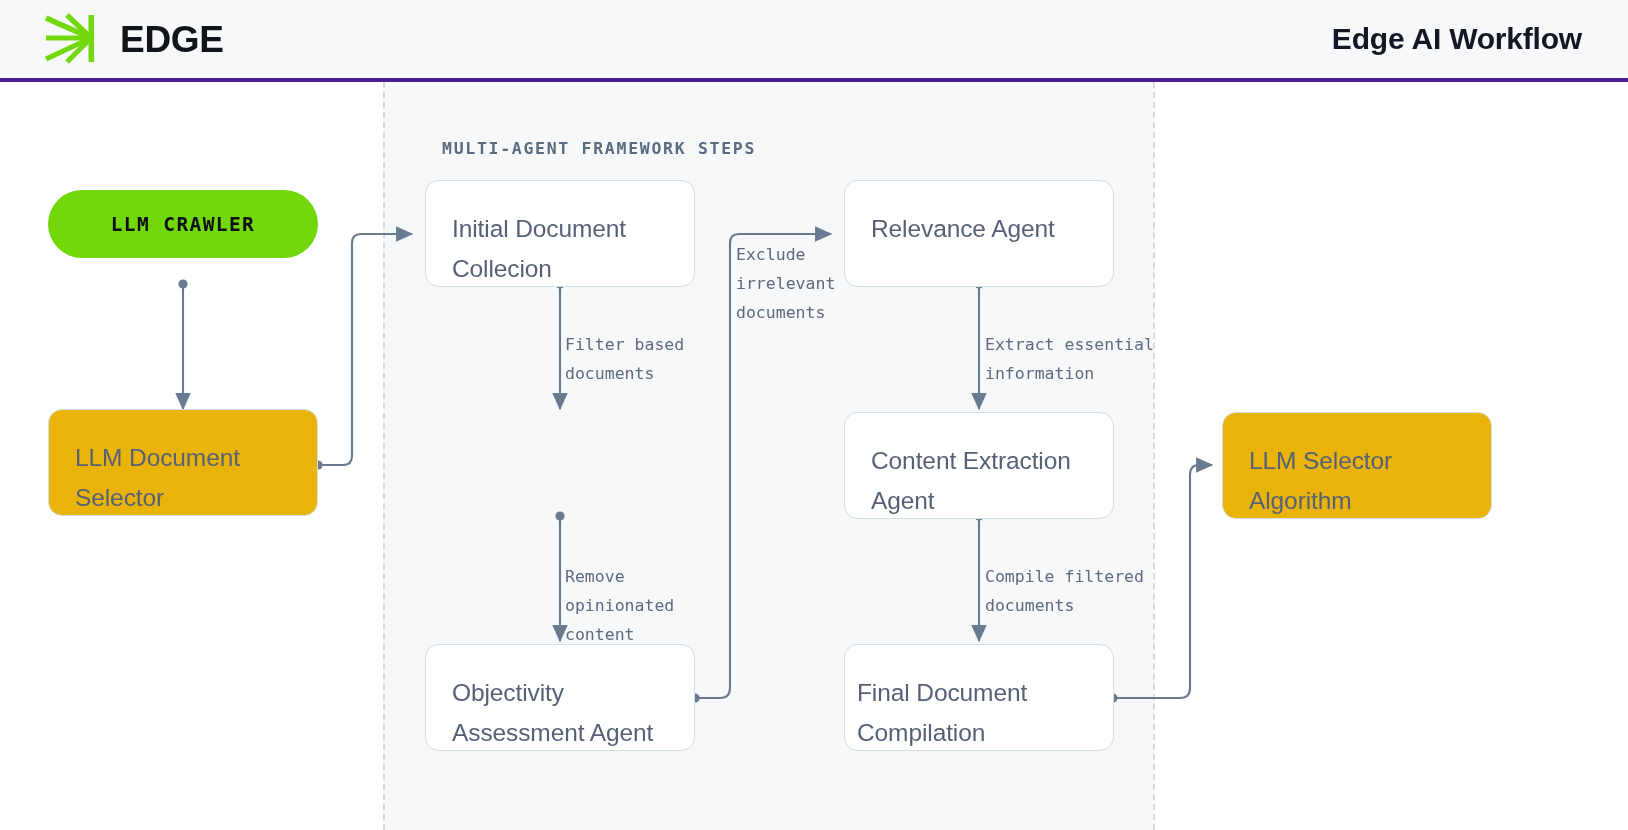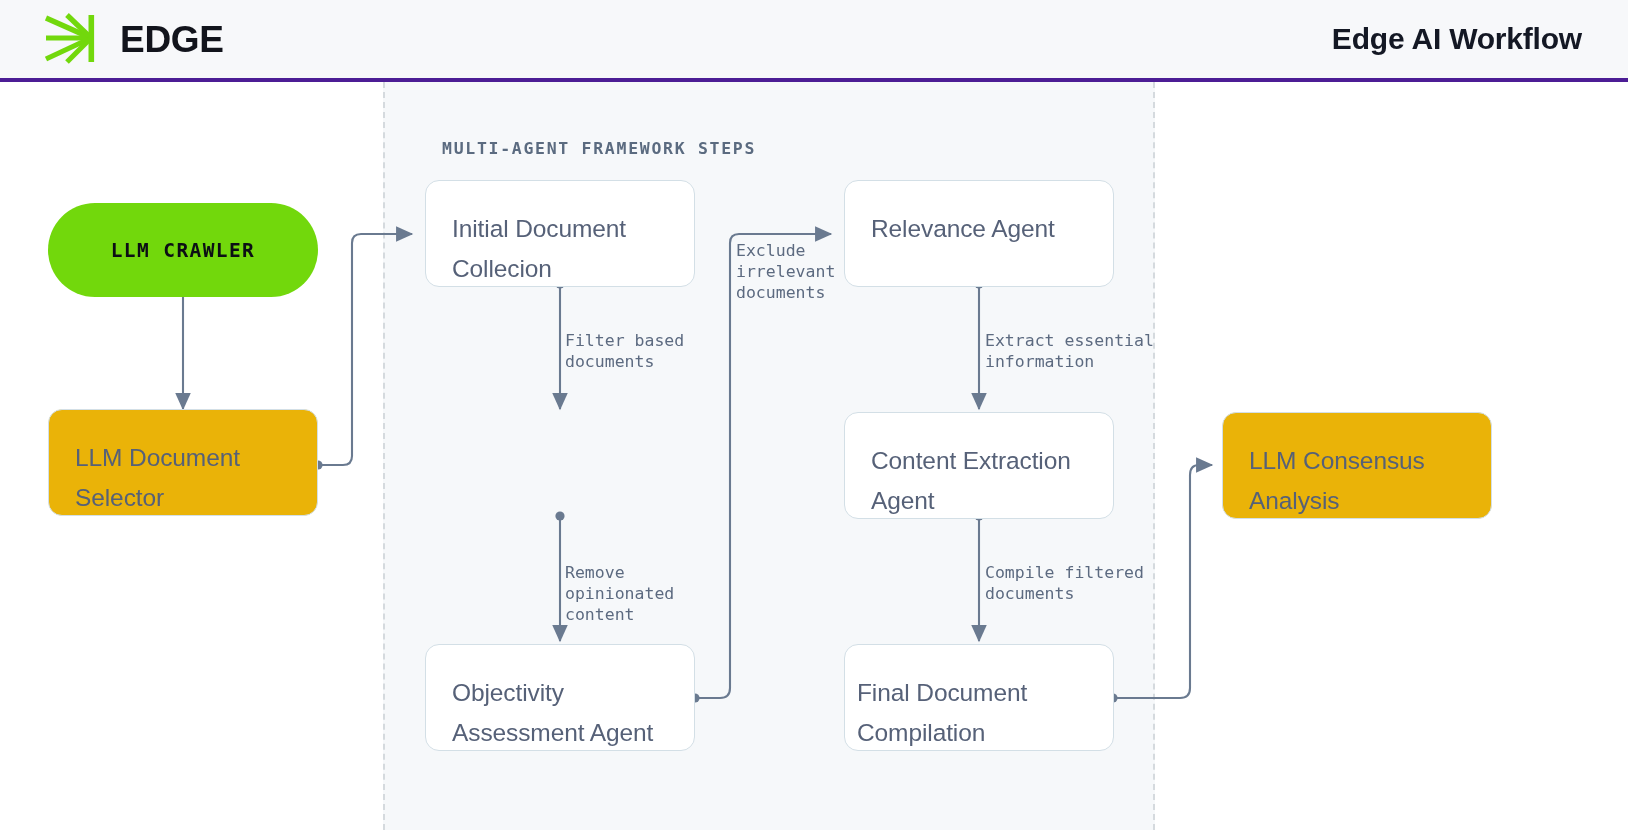--- a/index.html
+++ b/index.html
@@ -75,21 +75,21 @@
     border-radius: 58px;
     display: flex; align-items: center; justify-content: center;
   }
   .pill-label {
     font-size: 19.5px; font-weight: 700; letter-spacing: 1.4px; color: #0c0f14;
     font-family: "DejaVu Sans Mono", monospace;
   }
 
   .edge-label {
     position: absolute;
-    font-size: 16.5px; line-height: 21px; color: #5c6a80;
+    font-size: 16.5px; line-height: 29px; color: #5c6a80;
     font-family: "DejaVu Sans Mono", monospace;
     white-space: pre-line;
   }
 </style>
 </head>
 <body>
 
 <div id="root">
 
   <div class="header">
@@ -154,21 +154,21 @@
 irrelevant
 documents</div>
     <div class="edge-label" style="left:985px; top:248px;">Extract essential
 information</div>
     <div class="edge-label" style="left:565px; top:480px;">Remove
 opinionated
 content</div>
     <div class="edge-label" style="left:985px; top:480px;">Compile filtered
 documents</div>
 
-    <div class="pill" style="left:48px; top:108px; width:270px; height:94px;margin-top:13px;">
+    <div class="pill" style="left:48px; top:108px; width:270px; height:68px;">
       <span class="pill-label">LLM CRAWLER</span>
     </div>
 
     <div class="node tinted" style="left:48px; top:327px; width:270px; height:107px;">
       <span class="node-label">LLM Document Selector</span>
     </div>
 
     <div class="node" style="left:425px; top:98px; width:270px; height:107px;">
       <span class="node-label">Initial Document Collecion</span>
     </div>
@@ -184,17 +184,17 @@
 
     <div class="node" style="left:844px; top:330px; width:270px; height:107px;">
       <span class="node-label">Content Extraction Agent</span>
     </div>
 
     <div class="node" style="left:844px; top:562px; width:270px; height:107px;padding-left:12px;">
       <span class="node-label">Final Document Compilation</span>
     </div>
 
     <div class="node tinted" style="left:1222px; top:330px; width:270px; height:107px;">
-      <span class="node-label">LLM Consensus Analysis</span>
+      <span class="node-label">LLM Selector Algorithm</span>
     </div>
 
   </div>
 </div>
 
 </body></html>

